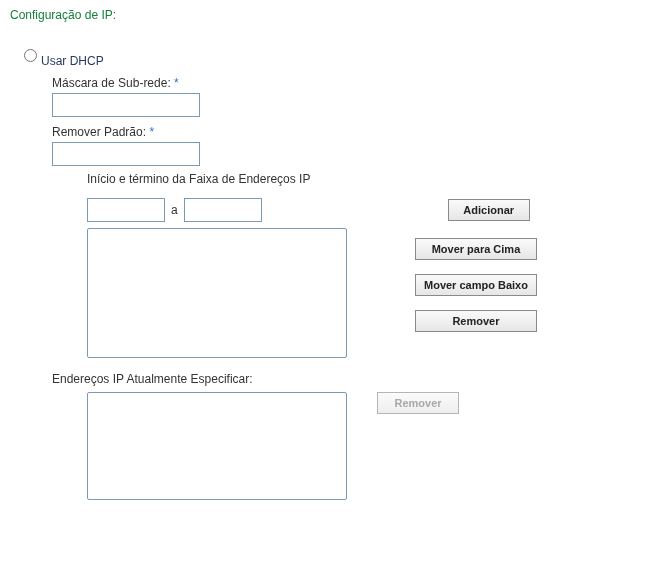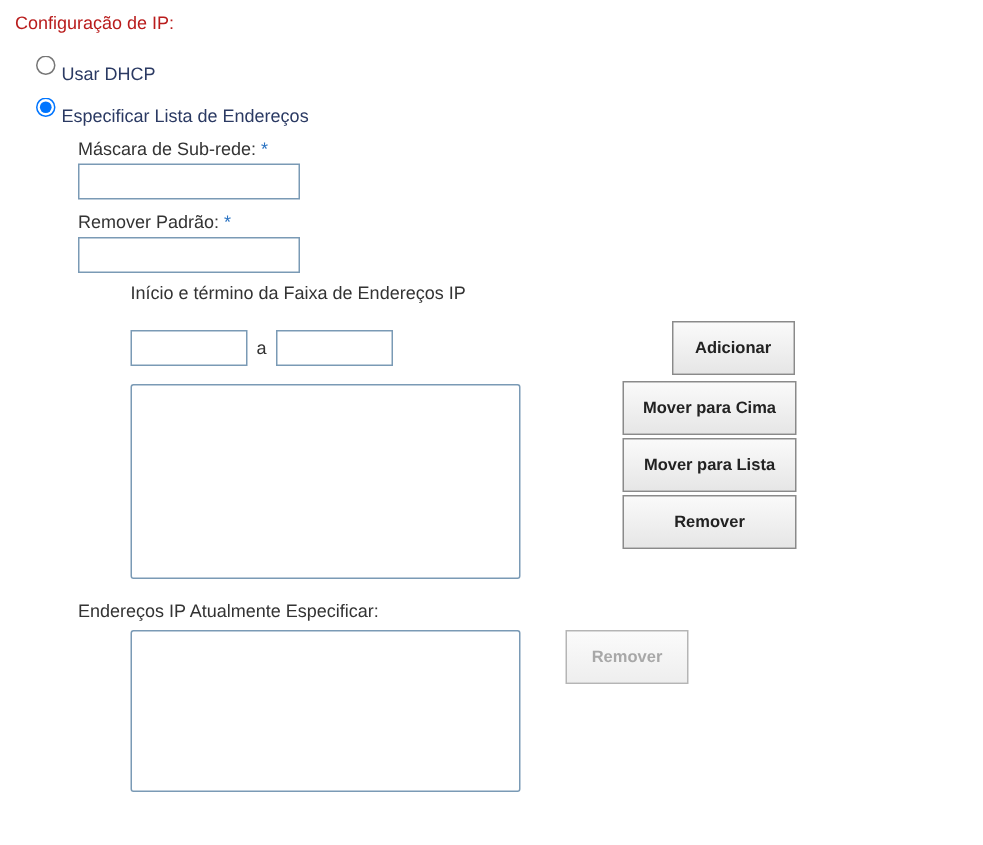--- a/index.html
+++ b/index.html
@@ -5,21 +5,21 @@
   body {
     font-family: Verdana, Arial, sans-serif;
     font-size: 12px;
     color: #333;
     margin: 0;
     padding: 8px 10px;
     background: #fff;
     width: 655px;
     box-sizing: border-box;
   }
-  .section-title { color: #b91c1c; margin-bottom: 8px; }
+  .section-title { color: #15803d; margin-bottom: 20px; }
   .indent1 { margin-left: 14px; }
   .indent2 { margin-left: 42px; }
   .indent3 { margin-left: 40px; padding-left: 37px; }
   .radio-row { margin: 2px 0; display: flex; align-items: center; }
   .radio-row input[type=radio] { margin: 0 4px 0 0; }
   .radio-row label { color: #2b3a63; margin-top: 12px; }
   .field-label { margin-top: 8px; color: #333; }
   .req { color: #2b73c2; }
   input.text-sm {
     width: 140px;
@@ -65,30 +65,30 @@
     margin-top: 6px;
     box-sizing: border-box;
     padding: 2px;
     font: inherit;
   }
   .row-flex { display: flex; align-items: flex-start; }
   .btn-col-right {
     margin-left: 68px;
     display: flex;
     flex-direction: column;
-    gap: 2px;
+    gap: 14px;
   }
   button.btn {
     font: 11px Verdana, Arial, sans-serif;
     font-weight: bold;
     background: linear-gradient(#fafafa, #e6e6e6);
     border: 1px solid #8a8a8a;
     padding: 1px 8px;
     min-width: 82px;
-    height: 36px;
+    height: 22px;
     text-align: center;
     color: #222;
     box-sizing: border-box;
     cursor: pointer;
   }
   button.btn[disabled] {
     color: #a8a8a8;
     cursor: default;
     background: linear-gradient(#fbfbfb, #eeeeee);
     border-color: #b5b5b5;
@@ -100,24 +100,20 @@
 </style>
 </head>
 <body>
 
 <div class="section-title">Configuração de IP:</div>
 
 <div class="indent1">
   <div class="radio-row">
     <input type="radio" name="ipcfg" id="r-dhcp" style="">
     <label for="r-dhcp">Usar DHCP</label>
-  </div>
-  <div class="radio-row">
-    <input type="radio" name="ipcfg" id="r-list" checked="" style="">
-    <label for="r-list">Especificar Lista de Endereços</label>
   </div>
 </div>
 
 <div class="indent2">
   <div class="field-label">
     <span>Máscara de Sub-rede:</span> <span class="req">*</span>
   </div>
   <input type="text" class="text-sm" value="" style="">
 
   <div class="field-label">
@@ -139,21 +135,21 @@
     <div style="flex:0 0 auto; margin-left:180px;">
       <button class="btn" type="button">Adicionar</button>
     </div>
   </div>
 
   <div class="row-flex">
     <select multiple="" class="listbox" id="available-list"></select>
     <div class="btn-col-right">
       <div style="height:2px;"></div>
       <button class="btn btn-wide" type="button">Mover para Cima</button>
-      <button class="btn btn-wide" type="button">Mover para Lista</button>
+      <button class="btn btn-wide" type="button">Mover campo Baixo</button>
       <button class="btn" type="button">Remover</button>
     </div>
   </div>
 </div>
 
 <div class="indent2" style="margin-top:14px;">
   <div>Endereços IP Atualmente Especificar:</div>
 </div>
 <div class="indent3">
   <div class="assigned-row">

